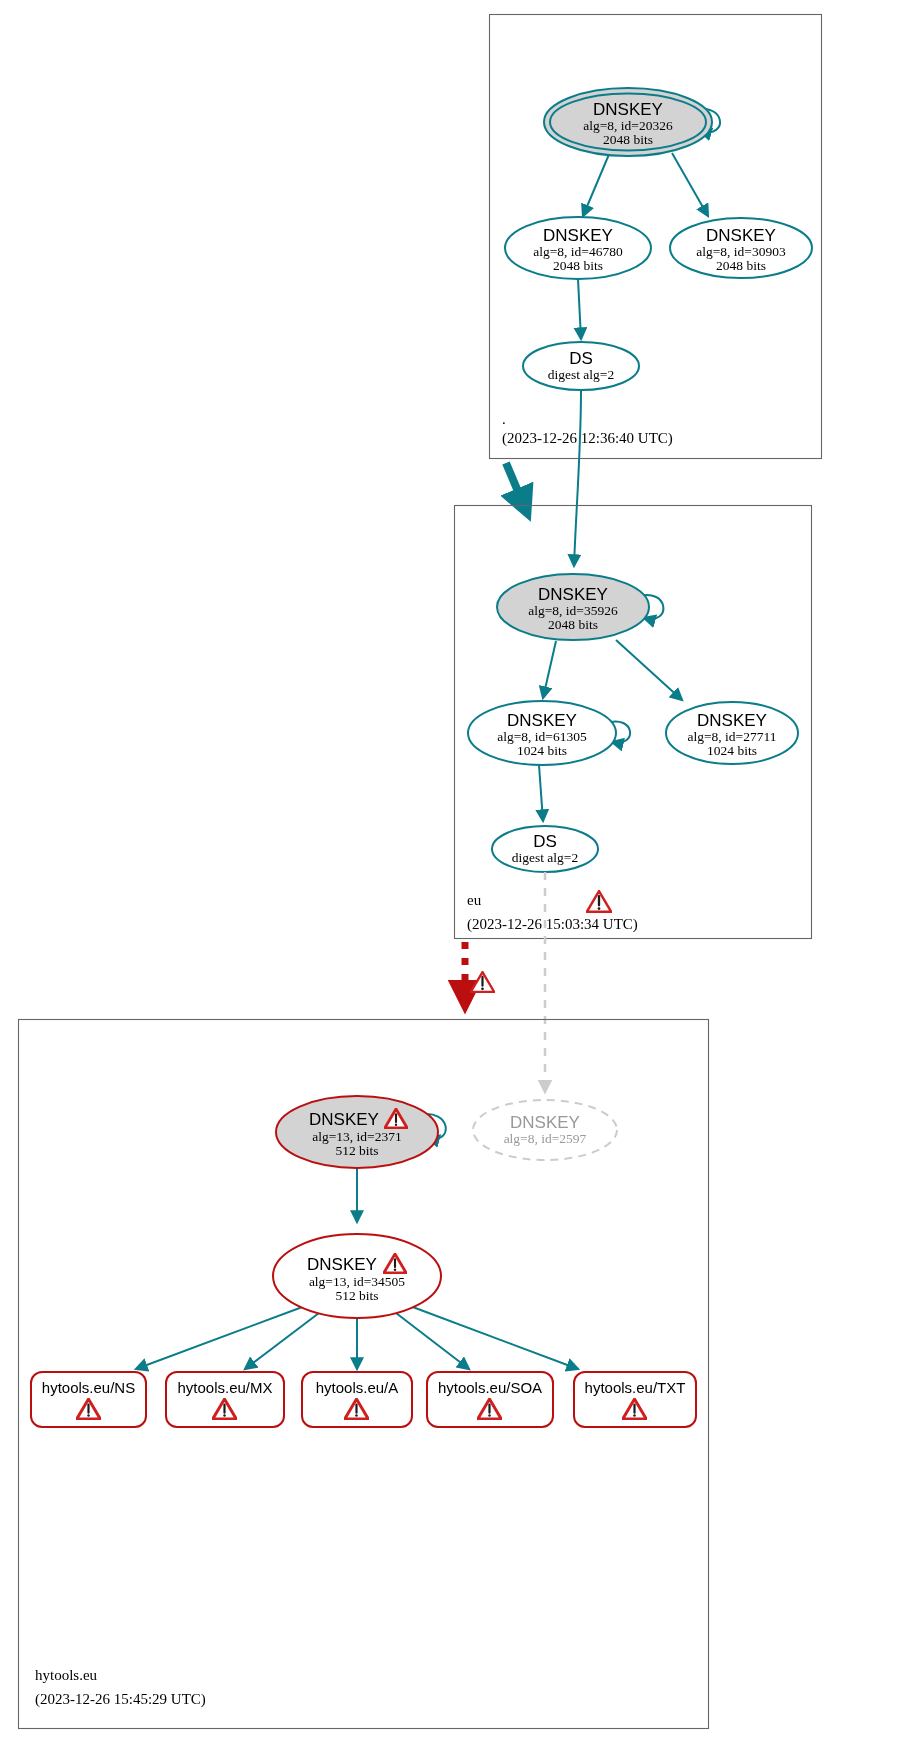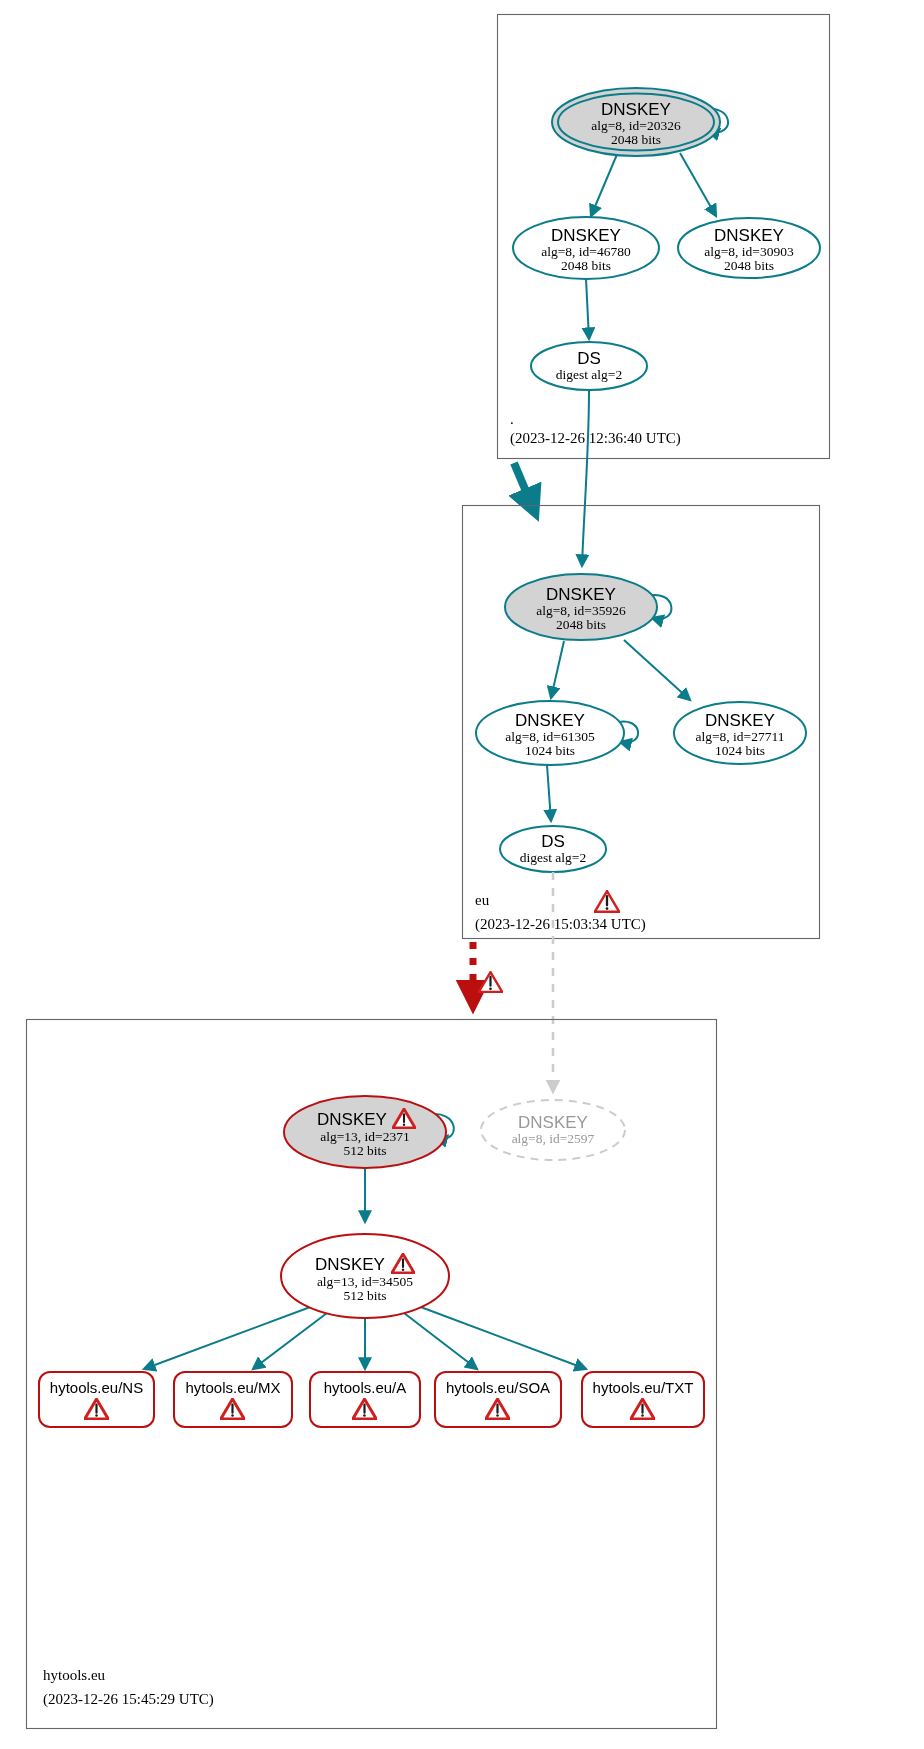--- a/index.html
+++ b/index.html
@@ -9,21 +9,21 @@
   }
   body {
     width: 924px;
     height: 1749px;
     position: relative;
     font-family: "Liberation Sans", sans-serif;
     overflow: hidden;
   }
   #stage {
     position: absolute;
-    left: 16px; top: 0;
+    left: 8px; top: 0;
     width: 832px;
     height: 1749px;
   }
   svg.diagram {
     position: absolute;
     left: 0; top: 0;
     width: 924px;
     height: 1749px;
     display: block;
   }

